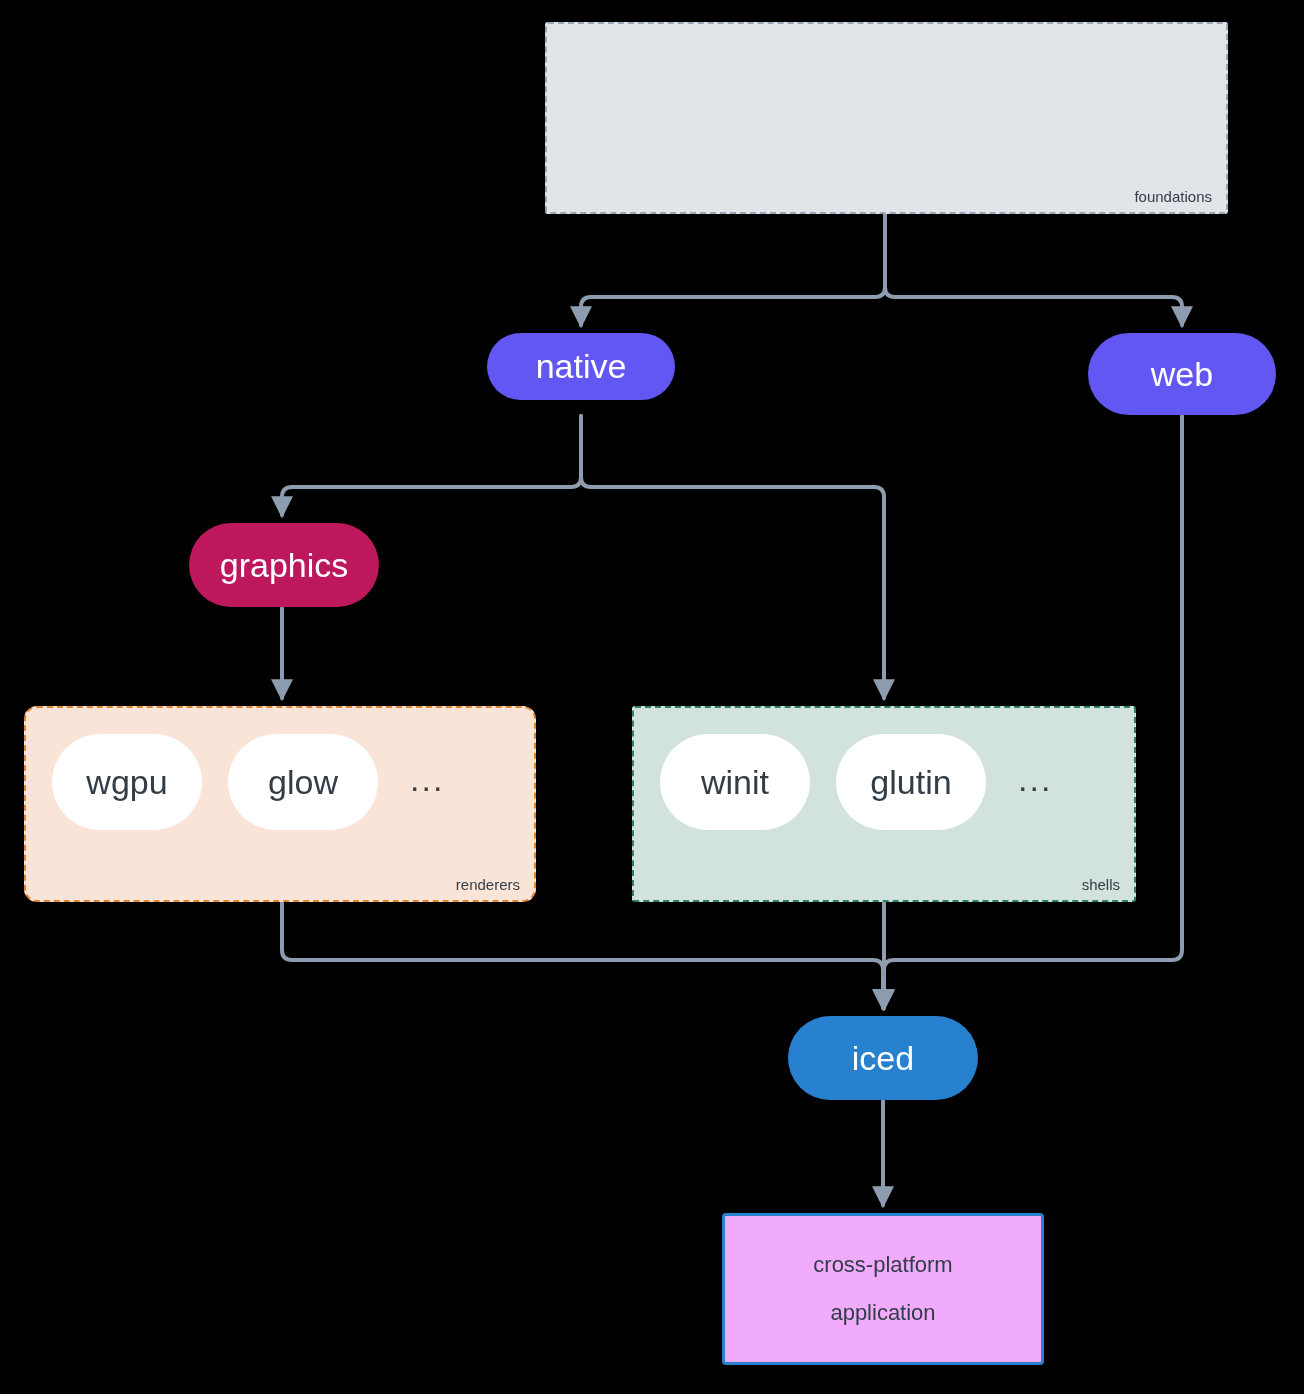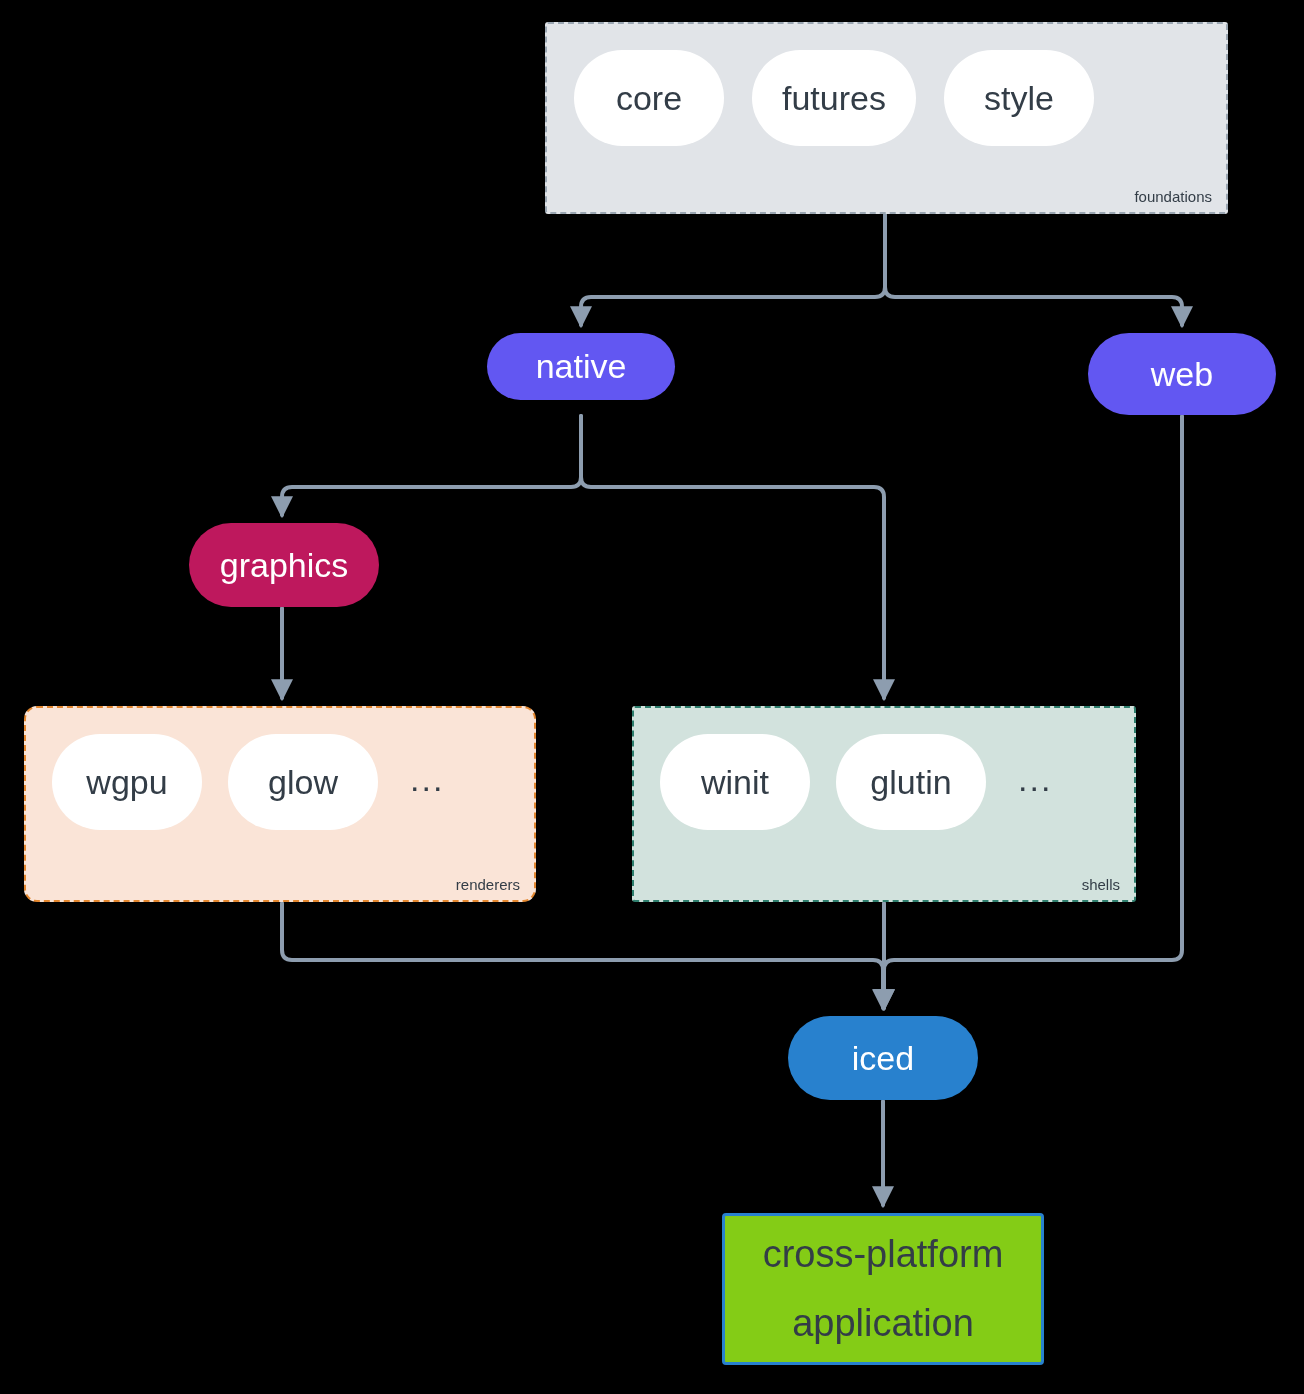--- a/index.html
+++ b/index.html
@@ -157,30 +157,30 @@
     background: #2881ce;
   }
 
   
   #node-application {
     position: absolute;
     left: 722px;
     top: 1213px;
     width: 322px;
     height: 152px;
-    background: #84cc16;
+    background: #f0abfc;
     border: 3px solid #2881ce;
     border-radius: 4px;
     box-sizing: border-box;
     display: flex;
     flex-direction: column;
     align-items: center;
     justify-content: center;
     color: #333d47;
-    font-size: 38px;
+    font-size: 22px;
     line-height: 1.28;
     text-align: center;
     gap: 20px;
   }
 </style>
 </head>
 <body>
 
 <div id="canvas">
 
@@ -204,25 +204,20 @@
 
       <path d="M 884 903 L 884 1008" marker-end="url(#arrow)"></path>
 
       <path d="M 1182 416 L 1182 950 Q 1182 960 1172 960 L 894 960 Q 884 960 884 970 L 884 1008" marker-end="url(#arrow)"></path>
 
       <path d="M 883 1101 L 883 1205" marker-end="url(#arrow)"></path>
     </g>
   </svg>
 
   <div class="group" id="group-foundations">
-    <div class="chips">
-      <div class="chip">core</div>
-      <div class="chip">futures</div>
-      <div class="chip">style</div>
-    </div>
     <div class="group-label">foundations</div>
   </div>
 
   <div class="group" id="group-renderers">
     <div class="chips">
       <div class="chip">wgpu</div>
       <div class="chip">glow</div>
       <div class="ellipsis">...</div>
     </div>
     <div class="group-label">renderers</div>

